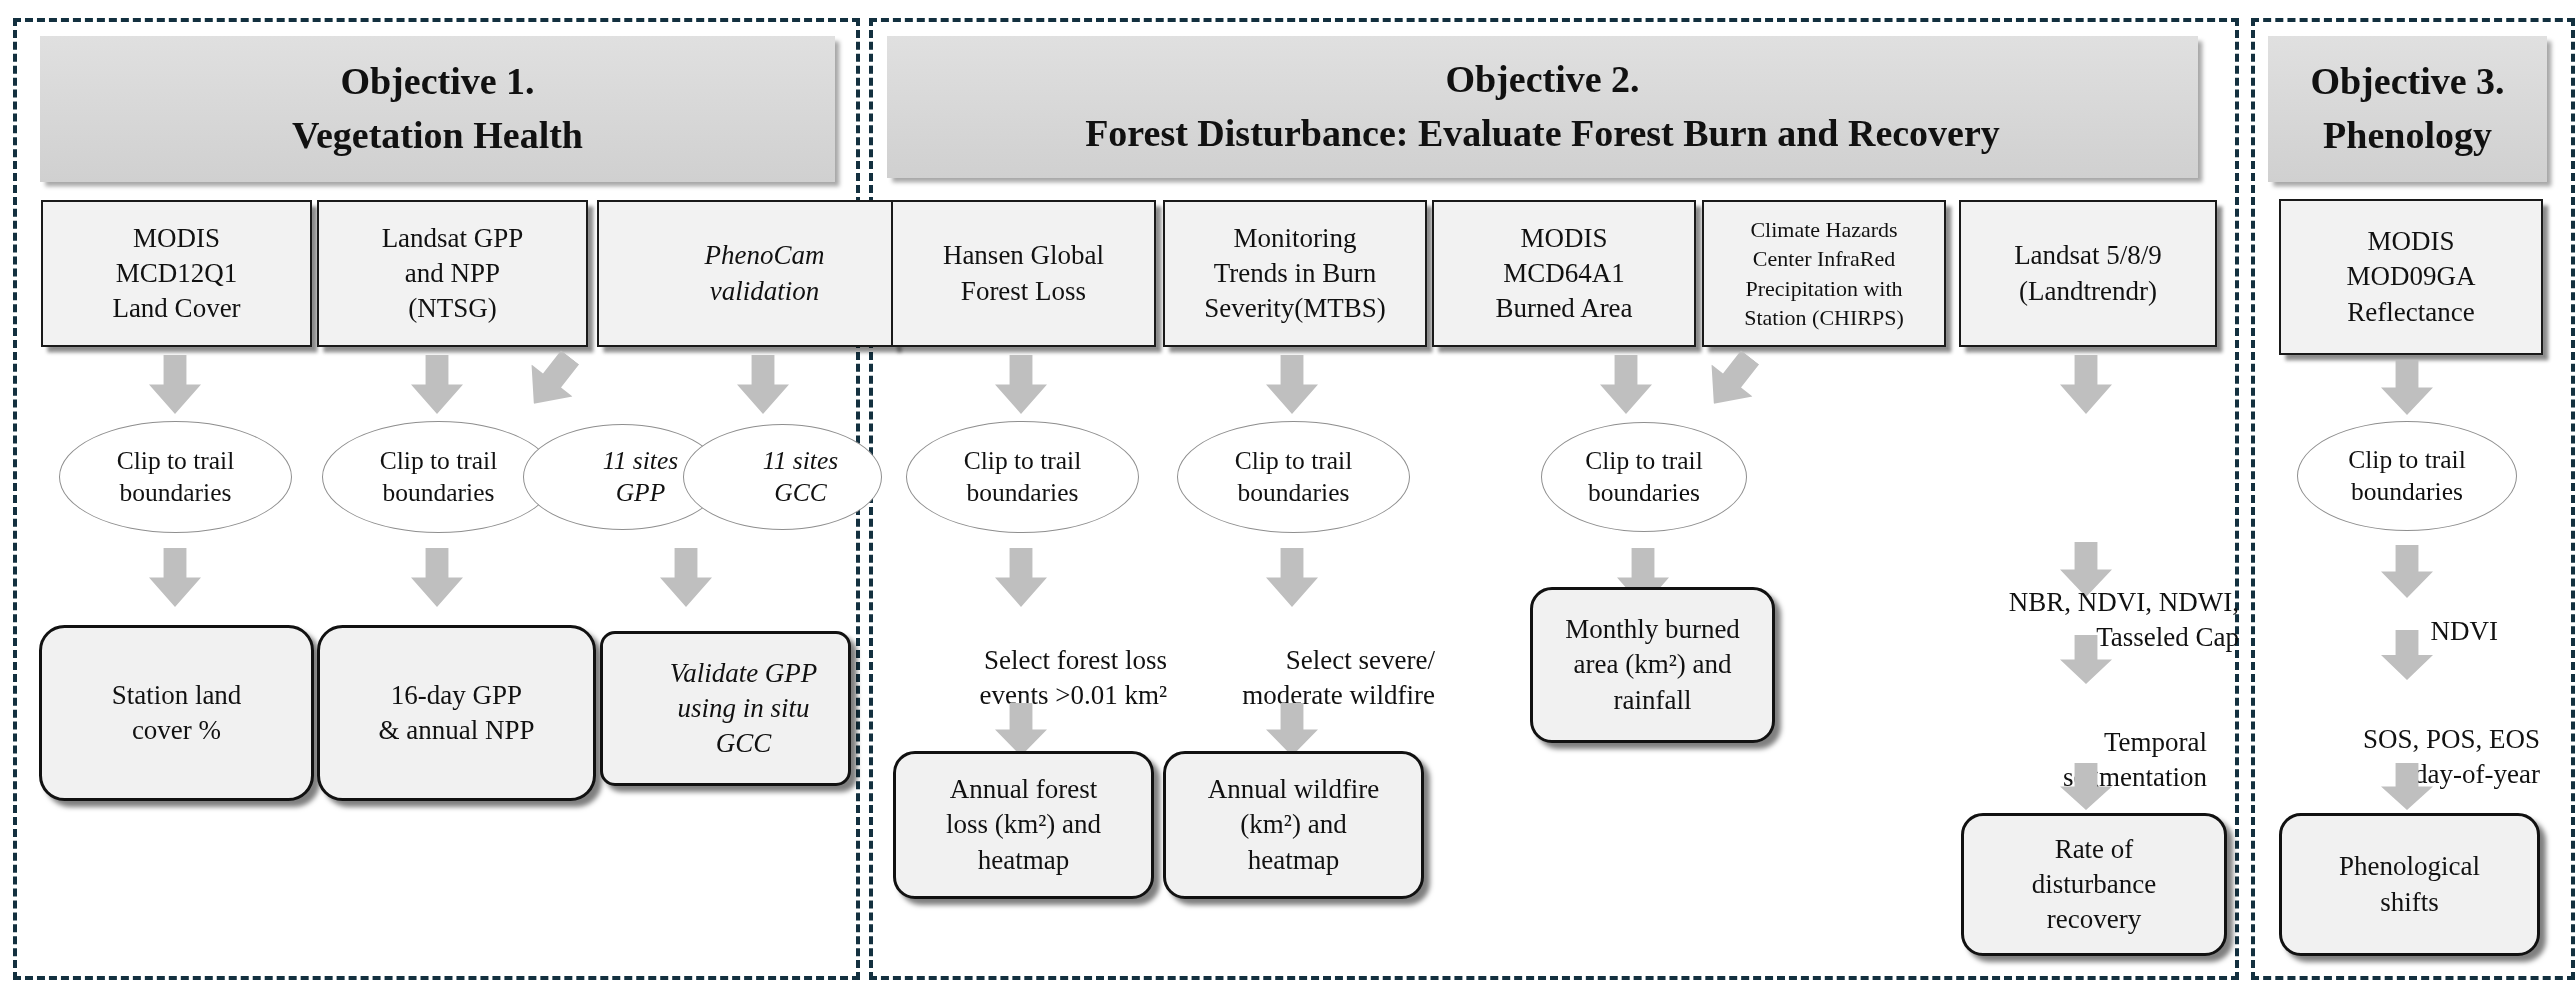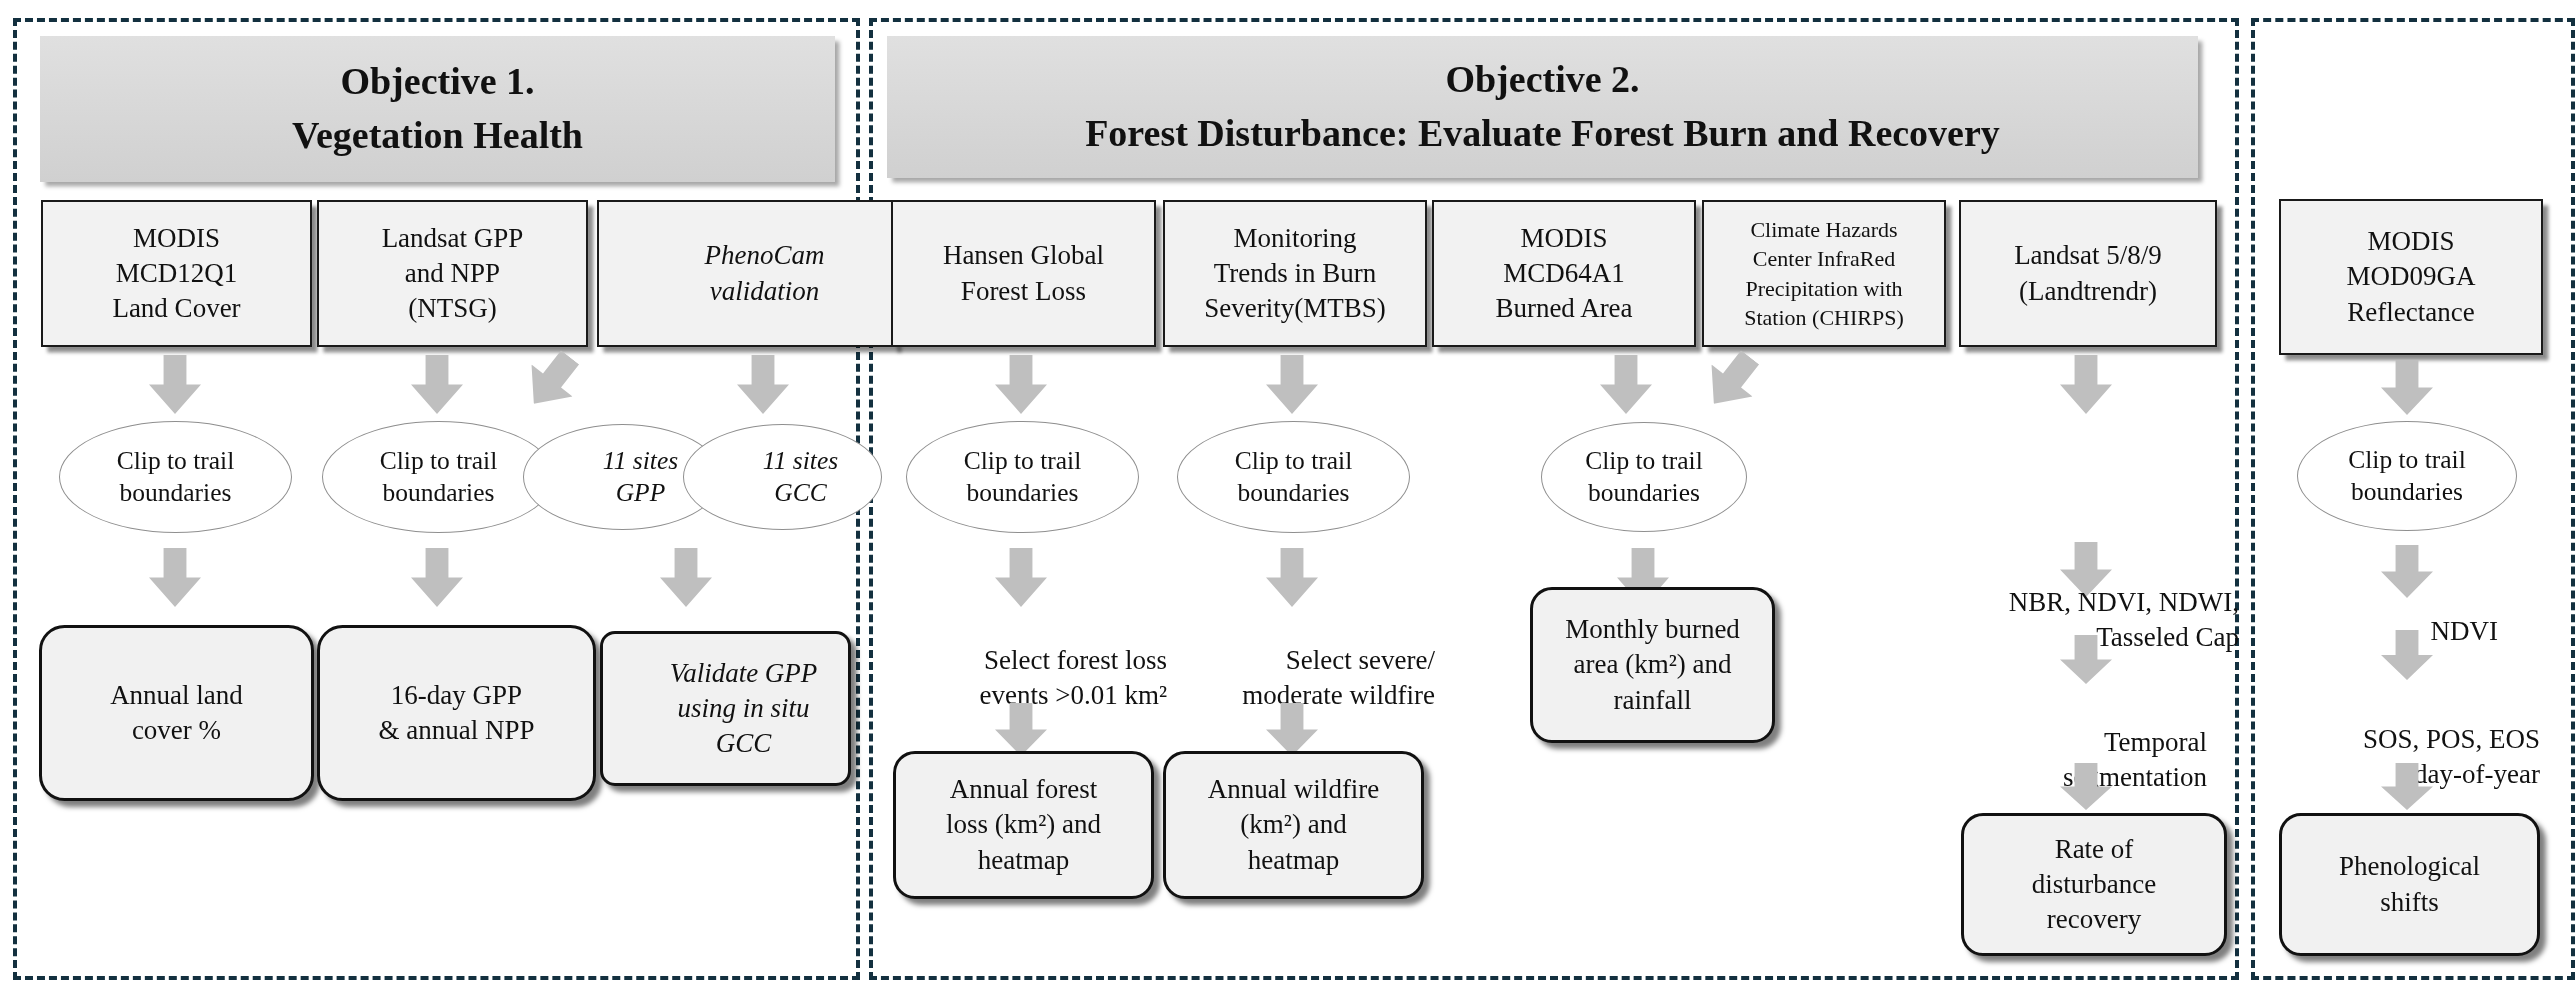--- a/index.html
+++ b/index.html
@@ -77,21 +77,21 @@
   <div class="ell it" style="left:683px;top:424px;width:161px;height:104px">
     <span>11 sites
 GCC</span>
   </div>
 
   <div class="ar" style="left:149px;top:548px"></div>
   <div class="ar" style="left:411px;top:548px"></div>
   <div class="ar" style="left:660px;top:548px"></div>
 
   <div class="out" style="left:39px;top:625px;width:269px;height:170px">
-    <span>Annual land
+    <span>Station land
 cover %</span>
   </div>
   <div class="out" style="left:317px;top:625px;width:273px;height:170px">
     <span>16-day GPP
 &amp; annual NPP</span>
   </div>
   <div class="out it" style="left:600px;top:631px;width:209px;height:149px;border-radius:15px">
     <span>Validate GPP
 using in situ
 GCC</span>
@@ -188,20 +188,24 @@
     <span>Temporal
 segmentation</span>
   </div>
   <div class="ar" style="left:2060px;top:763px;height:47px"></div>
   <div class="out" style="left:1961px;top:813px;width:260px;height:137px;border-radius:22px">
     <span>Rate of
 disturbance
 recovery</span>
   </div>
 
+  <div class="hdr" style="left:2268px;top:36px;width:279px;height:146px">
+    <span>Objective 3.</span>
+    <span>Phenology</span>
+  </div>
 
   <div class="src" style="left:2279px;top:199px;width:260px;height:152px">
     <span>MODIS
 MOD09GA
 Reflectance</span>
   </div>
 
   <div class="ar" style="left:2381px;top:360px;height:55px"></div>
 
   <div class="ell" style="left:2297px;top:421px;width:218px;height:108px">

